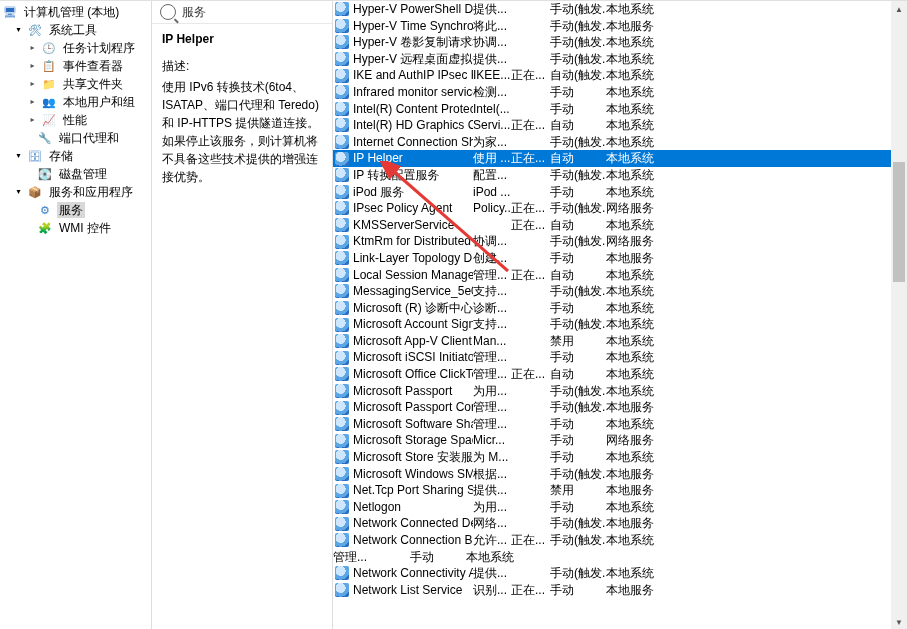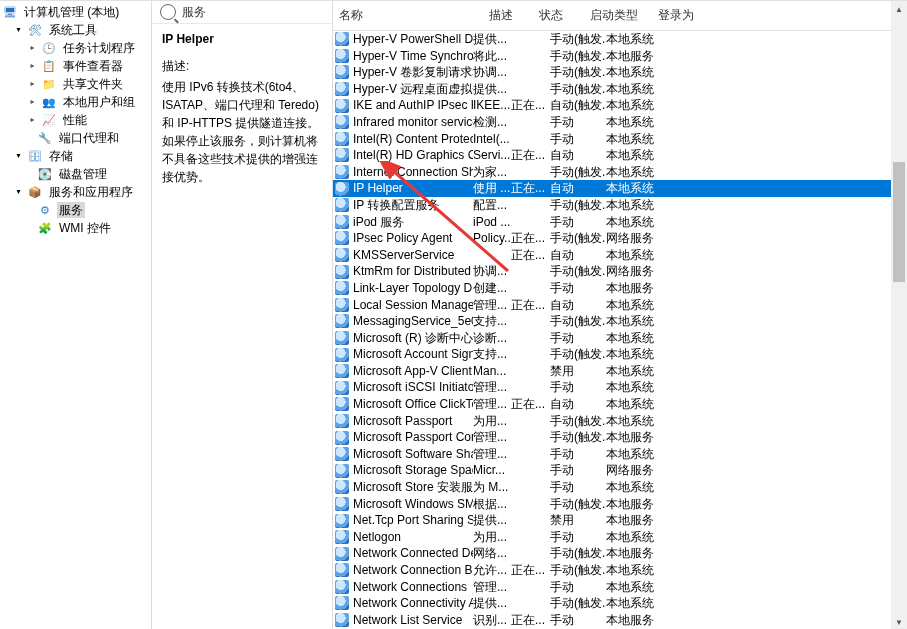--- a/index.html
+++ b/index.html
@@ -127,27 +127,20 @@
     <div class="searchbar" style="margin:-8px -10px 8px -10px;padding-left:8px">
       <span class="search-ico"></span>
       <span>服务</span>
     </div>
     <div class="svcname">IP Helper</div>
     <div class="d-label">描述:</div>
     <div class="d-text">使用 IPv6 转换技术(6to4、ISATAP、端口代理和 Teredo)和 IP-HTTPS 提供隧道连接。如果停止该服务，则计算机将不具备这些技术提供的增强连接优势。</div>
   </div>
 
   <div class="list">
-    <div class="header">
-      <div class="hc c-name sort">名称</div>
-      <div class="hc c-desc">描述</div>
-      <div class="hc c-stat">状态</div>
-      <div class="hc c-start">启动类型</div>
-      <div class="hc c-logon">登录为</div>
-    </div>
     <div class="rows" id="rows">
         <div class="row">
           <div class="c-name">
             <span class="svc-ico"></span>
             <span>Hyper-V PowerShell Direct ...</span>
           </div>
           <div class="c-desc">提供...</div>
           <div class="c-stat"></div>
           <div class="c-start">手动(触发...</div>
           <div class="c-logon">本地系统</div>
@@ -466,24 +459,20 @@
           <div class="c-name">
             <span class="svc-ico"></span>
             <span>Network Connection Broker</span>
           </div>
           <div class="c-desc">允许...</div>
           <div class="c-stat">正在...</div>
           <div class="c-start">手动(触发...</div>
           <div class="c-logon">本地系统</div>
         </div>
         <div class="row">
-          <div class="c-name">
-            <span class="svc-ico"></span>
-            <span>Network Connections</span>
-          </div>
           <div class="c-desc">管理...</div>
           <div class="c-stat"></div>
           <div class="c-start">手动</div>
           <div class="c-logon">本地系统</div>
         </div>
         <div class="row">
           <div class="c-name">
             <span class="svc-ico"></span>
             <span>Network Connectivity Assis...</span>
           </div>

